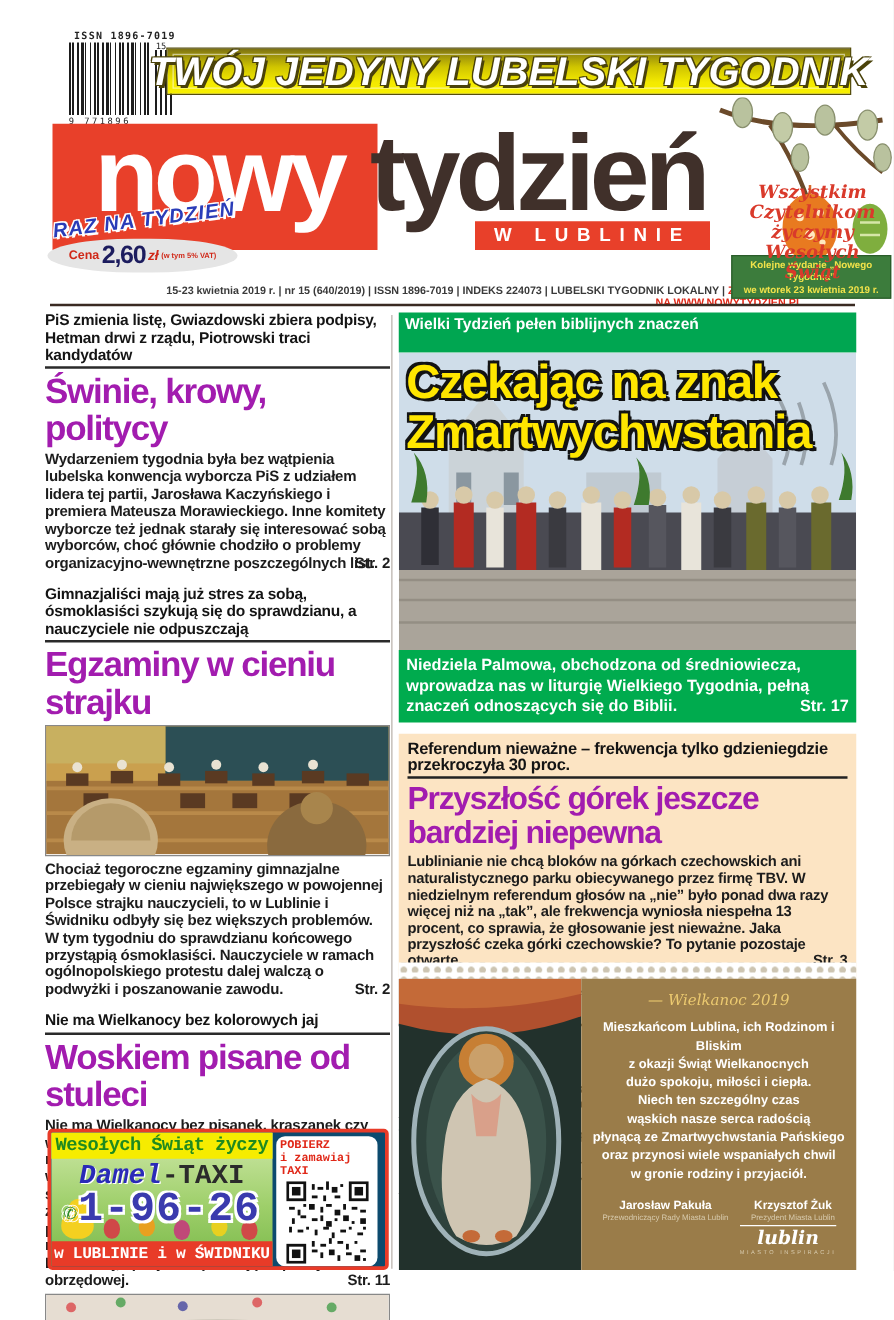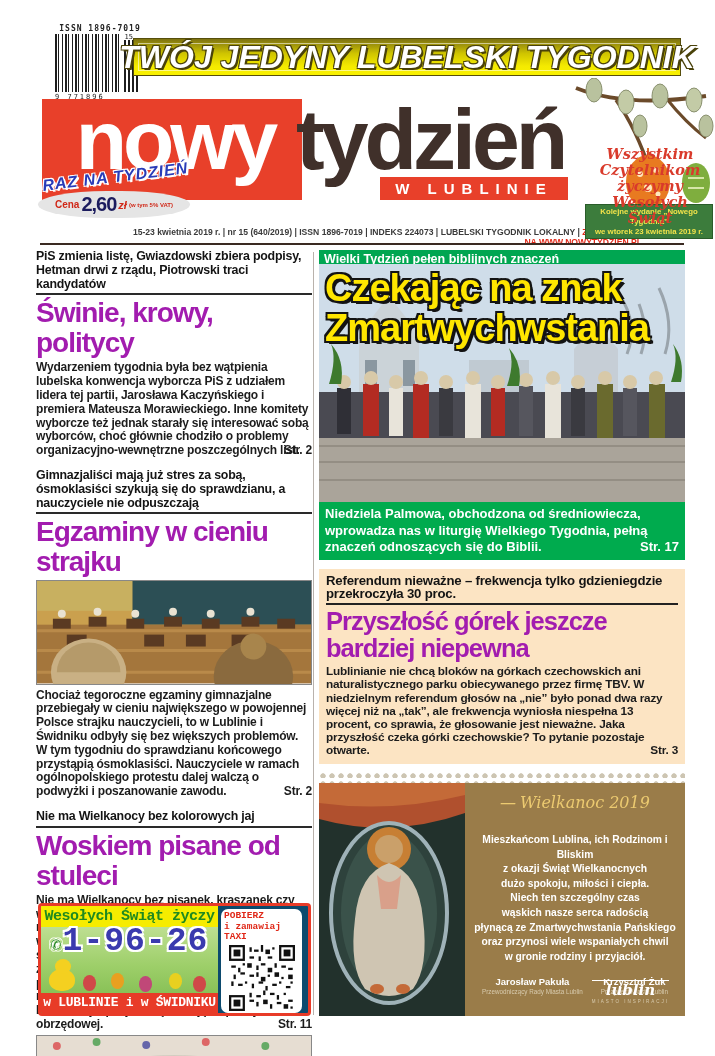--- a/index.html
+++ b/index.html
@@ -64,21 +64,21 @@
   .kicker { font-weight:bold; font-size:12.4px; line-height:13.8px; color:#141414;
     border-bottom:2px solid #2a2a2a; padding-bottom:2px; margin-bottom:3px; letter-spacing:-0.2px; }
   .headline-lg { font-weight:bold; color:#a21caf; font-size:28px; line-height:30px; letter-spacing:-1px; margin:1px 0 3px; }
   .bodytext { position:relative; font-weight:bold; font-size:12px; line-height:13.8px; color:#1c1c1c; letter-spacing:-0.2px; }
   .pref { position:absolute; right:0; bottom:0; font-weight:bold; padding-left:6px; }
 
   .photo-frame { width:100%; border:1px solid #888; margin:3px 0 4px; display:block; }
   .reklama-plain { text-align:right; font-size:6px; letter-spacing:2px; color:#444; font-weight:bold; margin-top:2px; }
 
   
-  .lead-kicker { background:#00a651; color:#fff; font-weight:bold; font-size:12.5px; height:14px;
+  .lead-kicker { background:#00a651; color:#fff; font-weight:bold; font-size:12.5px; height:32px;
     line-height:18px; padding-left:5px; }
   .lead-photo { position:relative; width:366px; height:238px; overflow:hidden; }
   .lead-headline { position:absolute; left:6px; top:4px; z-index:2; font-weight:bold; font-size:38px;
     line-height:40px; letter-spacing:-1px; color:#ffe600;
     text-shadow:-2px -2px 0 #131313,2px -2px 0 #131313,-2px 2px 0 #131313,2px 2px 0 #131313,3px 3px 0 #131313; }
   .lead-caption { position:relative; background:#00ab4e; color:#fff; font-weight:bold; font-size:13px;
     line-height:16.5px; padding:4px 6px; }
   .lead-caption .pref { right:6px; bottom:4px; }
 
   .cream-box { background:#fce4c3; margin-top:9px; padding:5px 7px 6px; }
@@ -116,21 +116,21 @@
   .qr-title { color:#e02818; font-weight:bold; font-size:9.5px; line-height:10.5px; }
   .qr-box svg { width:66px; height:66px; margin-top:2px; }
 
   
   .city-ad { position:absolute; left:319px; top:770px; width:366px; height:246px; display:flex; flex-direction:column; }
   .lace { height:13px; background:#fff;
     background-image:radial-gradient(circle at 4px 6px,#cdc5b2 2.4px,rgba(0,0,0,0) 3px); background-size:9px 8px; }
   .city-body { flex:1; display:flex; }
   .icon-art { width:146px; height:100%; }
   .city-right { flex:1; background:#9a7c49; color:#fff; text-align:center; padding-top:10px; position:relative; }
-  .city-title { font-family:"DejaVu Serif", serif; font-style:italic; color:#ecca70; font-size:16px; margin-bottom:21px; }
+  .city-title { font-family:"DejaVu Serif", serif; font-style:italic; color:#ecca70; font-size:12px; margin-bottom:9px; }
   .city-title:before { content:"—"; color:#ecca70; margin-right:4px; }
   .city-lines { font-weight:bold; font-size:10.3px; line-height:14.6px; }
   .city-signs { display:flex; justify-content:space-around; margin-top:12px; padding:0 8px; }
   .sign-name { font-weight:bold; font-size:9.5px; }
   .sign-title { font-size:6.3px; color:#d8cbae; margin-top:1px; }
   .city-logo { position:absolute; right:16px; bottom:12px; text-align:center; }
   .logo-script { font-family:"DejaVu Serif", serif; font-style:italic; font-weight:bold; color:#fff; font-size:15px;
     border-top:1px solid #fff; padding:0 6px; }
   .logo-sub { font-size:4.5px; letter-spacing:2px; color:#d8cbae; }
 </style>
@@ -389,20 +389,23 @@
           <span class="pref">Str. 8</span>
         </div>
       </div>
     </div>
     <div class="reklama-plain">REKLAMA</div>
   </div>
 
   <div class="taxi-ad">
     <div class="taxi-left">
       <div class="taxi-header">Wesołych Świąt życzy</div>
+      <div class="taxi-brand">
+        <span class="b1">Damel</span><span class="b2">-TAXI</span>
+      </div>
       <div class="taxi-phone">
         <span class="ph-ico">✆</span><span>1-96-26</span>
       </div>
       <div class="chick"></div>
       <span class="egg" style="left:42px;bottom:22px;background:#d04848"></span>
       <span class="egg" style="left:70px;bottom:24px;background:#e8a020"></span>
       <span class="egg" style="left:98px;bottom:21px;background:#c04878"></span>
       <span class="egg" style="left:128px;bottom:24px;background:#e8d020"></span>
       <span class="egg" style="left:152px;bottom:21px;background:#d04848"></span>
       <div class="taxi-footer">w LUBLINIE i w ŚWIDNIKU</div>

